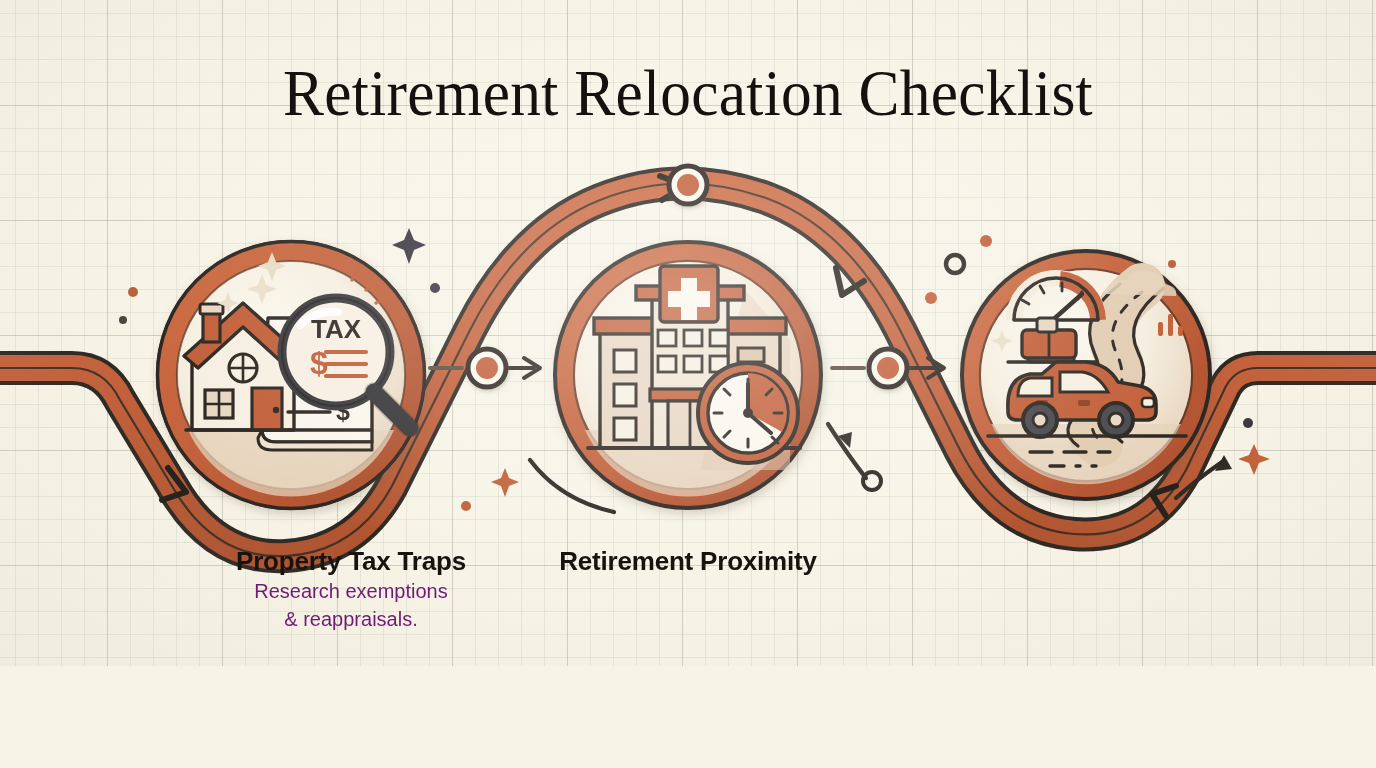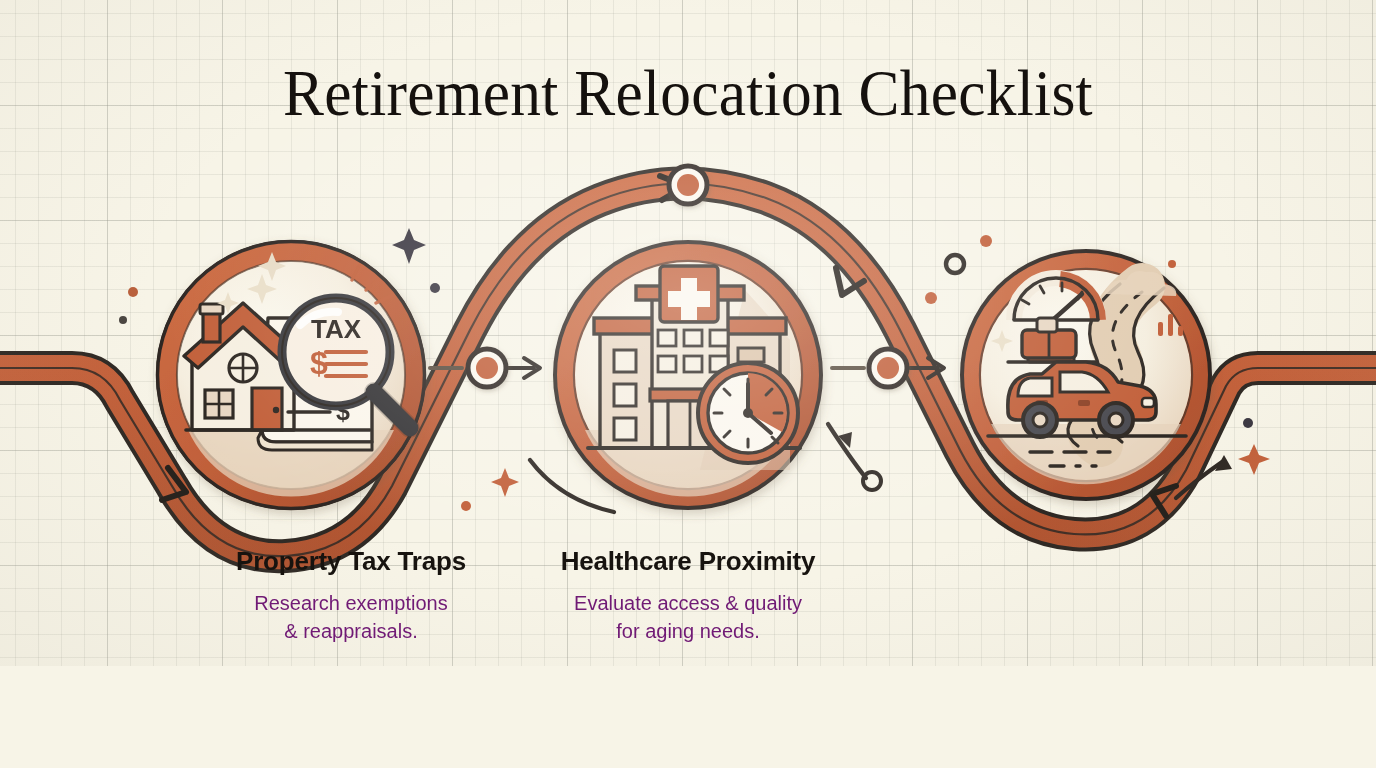--- a/index.html
+++ b/index.html
@@ -47,21 +47,20 @@
 
   
   .caption{position:absolute;text-align:center;}
   .caption .cap-title{
     font-family:"Liberation Sans",sans-serif;
     font-weight:700;
     font-size:26px;
     color:#17130f;
     letter-spacing:-.2px;
     white-space:nowrap;
-    margin-bottom:12px;
   }
   .caption .cap-desc{
     font-family:"Liberation Sans",sans-serif;
     font-size:20px;
     line-height:1.42;
     color:#701a75;
     white-space:pre-line;
   }
   #cap0{left:56px;top:546px;width:590px;}
   #cap1{left:443px;top:546px;width:490px;}
@@ -365,18 +364,16 @@
   <div class="vignette"></div>
 
   <div class="title">Retirement Relocation Checklist</div>
 
   <div class="caption" id="cap0">
     <div class="cap-title">Property Tax Traps</div>
     <div class="cap-desc">Research exemptions
 &amp; reappraisals.</div>
   </div>
   <div class="caption" id="cap1">
-    <div class="cap-title">Healthcare Proximity</div>
-    <div class="cap-desc">Evaluate access &amp; quality
-for aging needs.</div>
+    <div class="cap-title">Retirement Proximity</div>
   </div>
 
 </div>
 
 </body></html>

